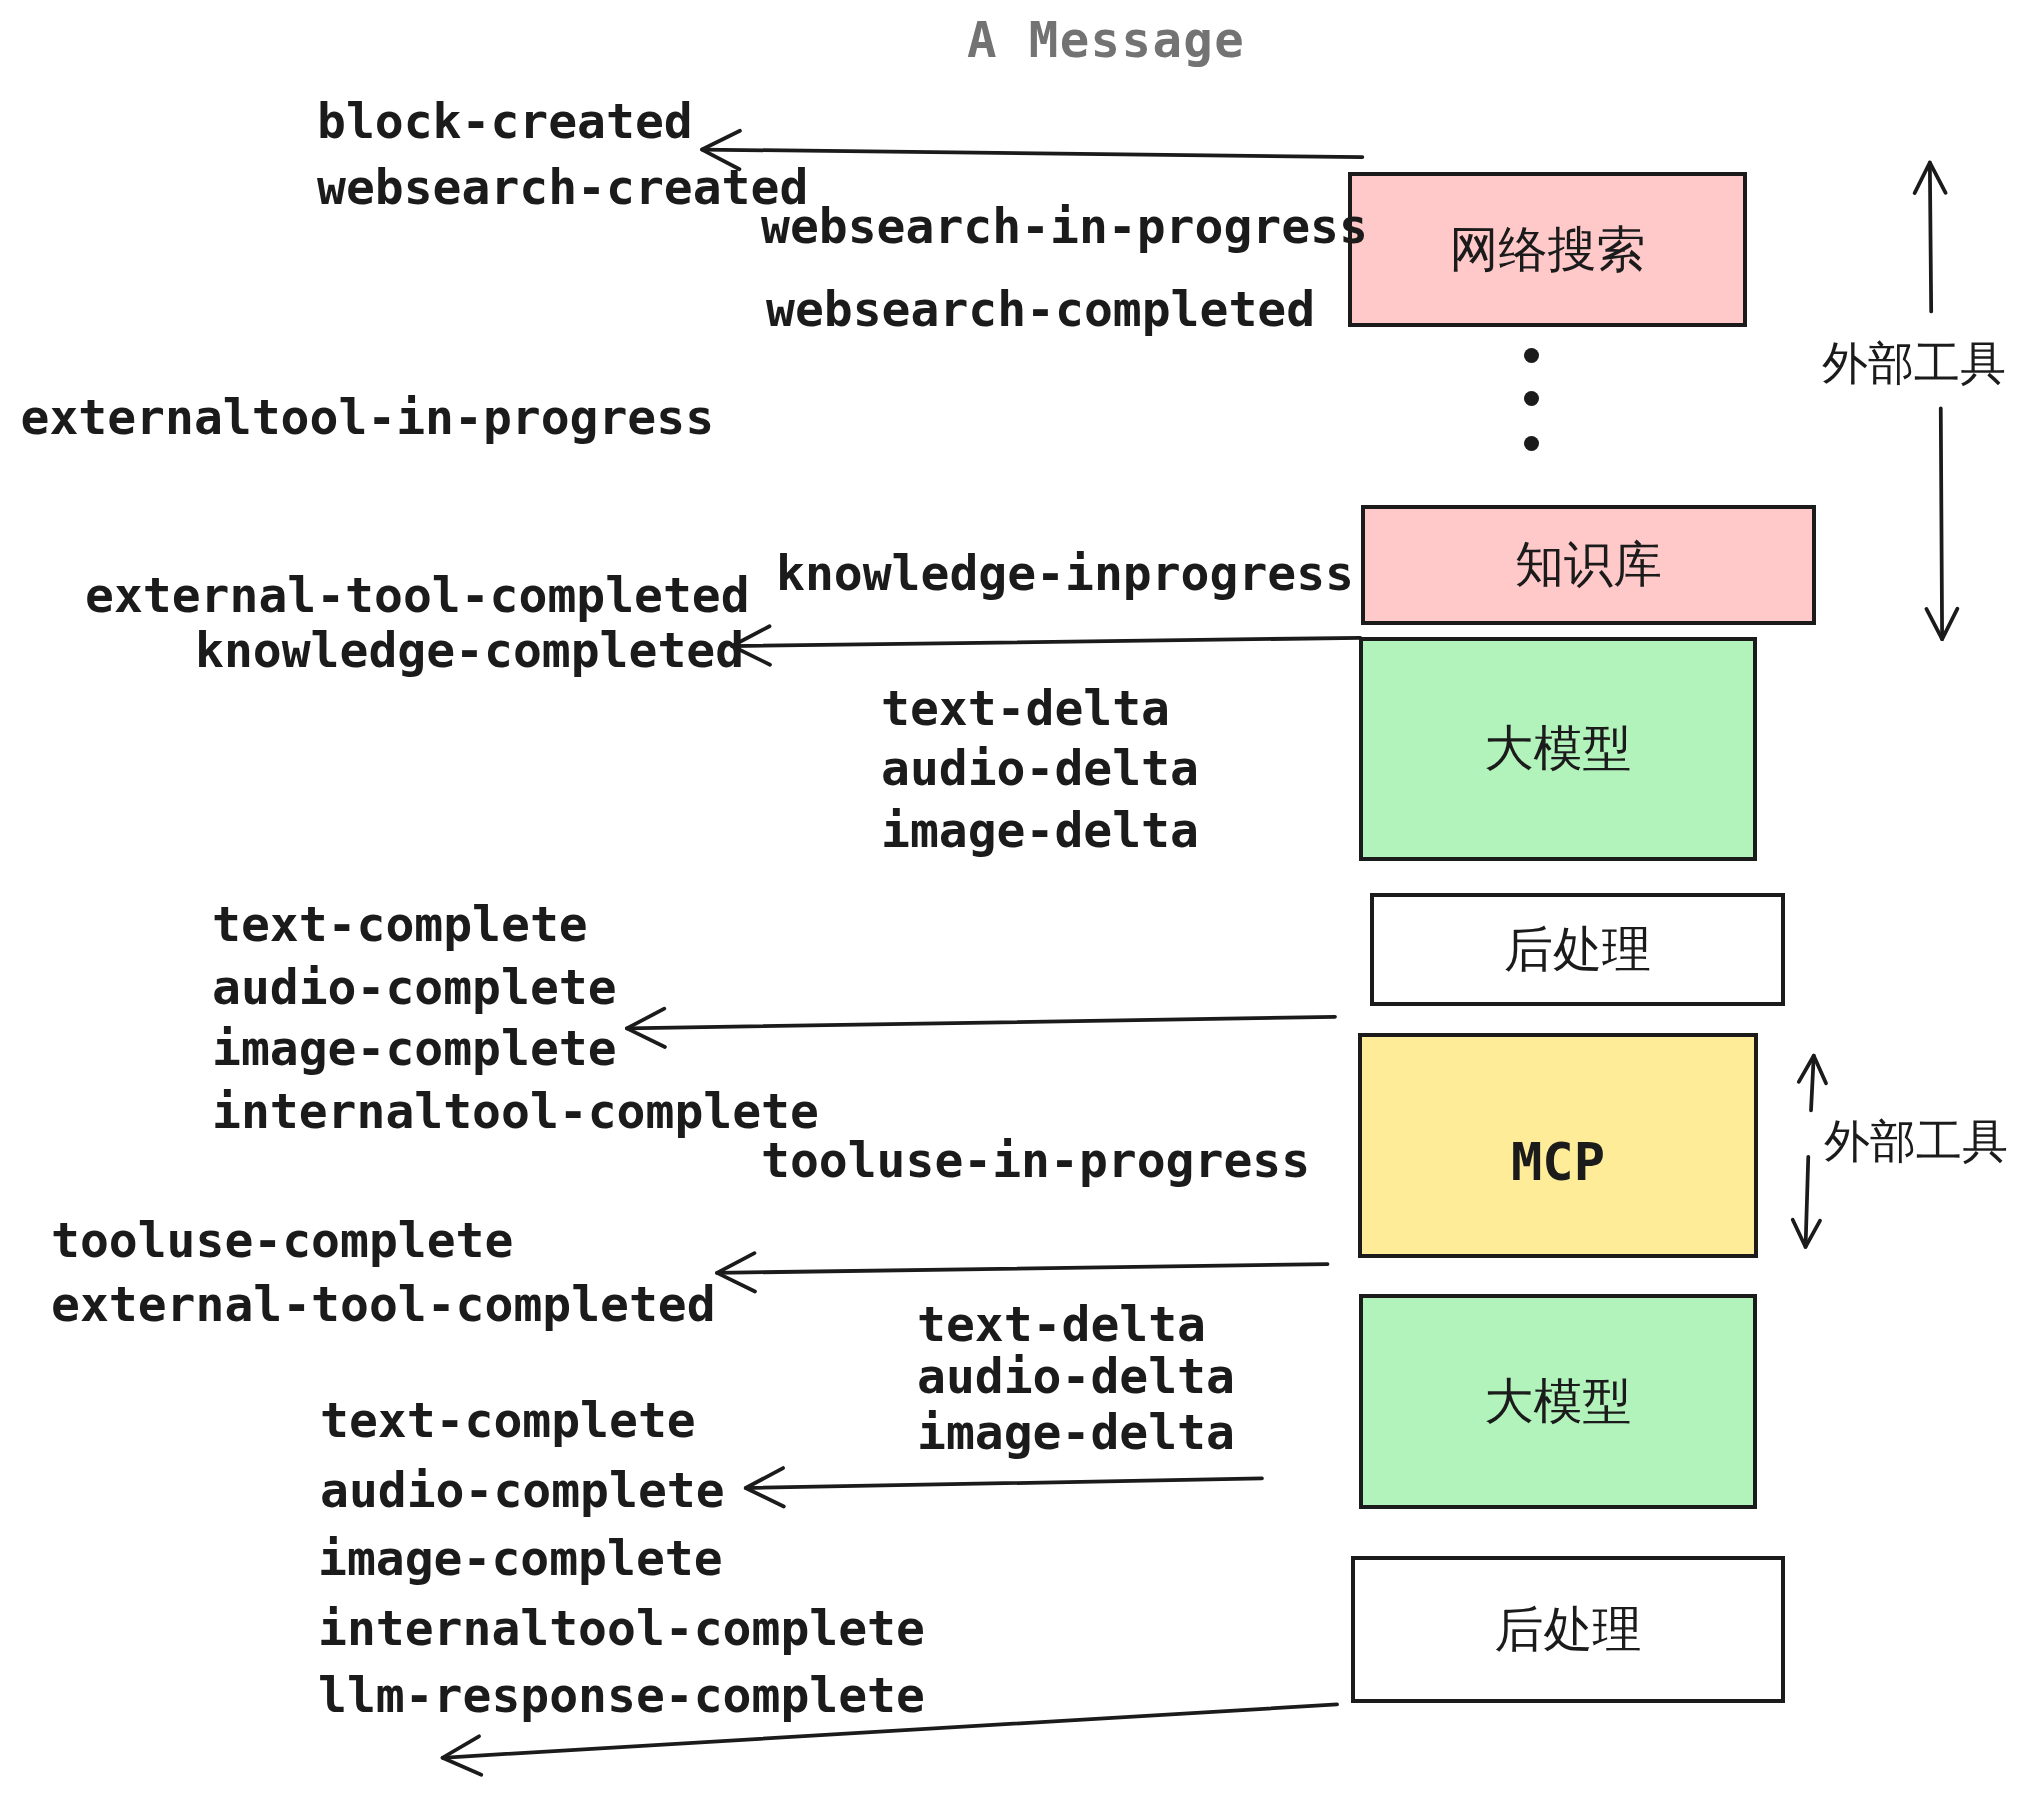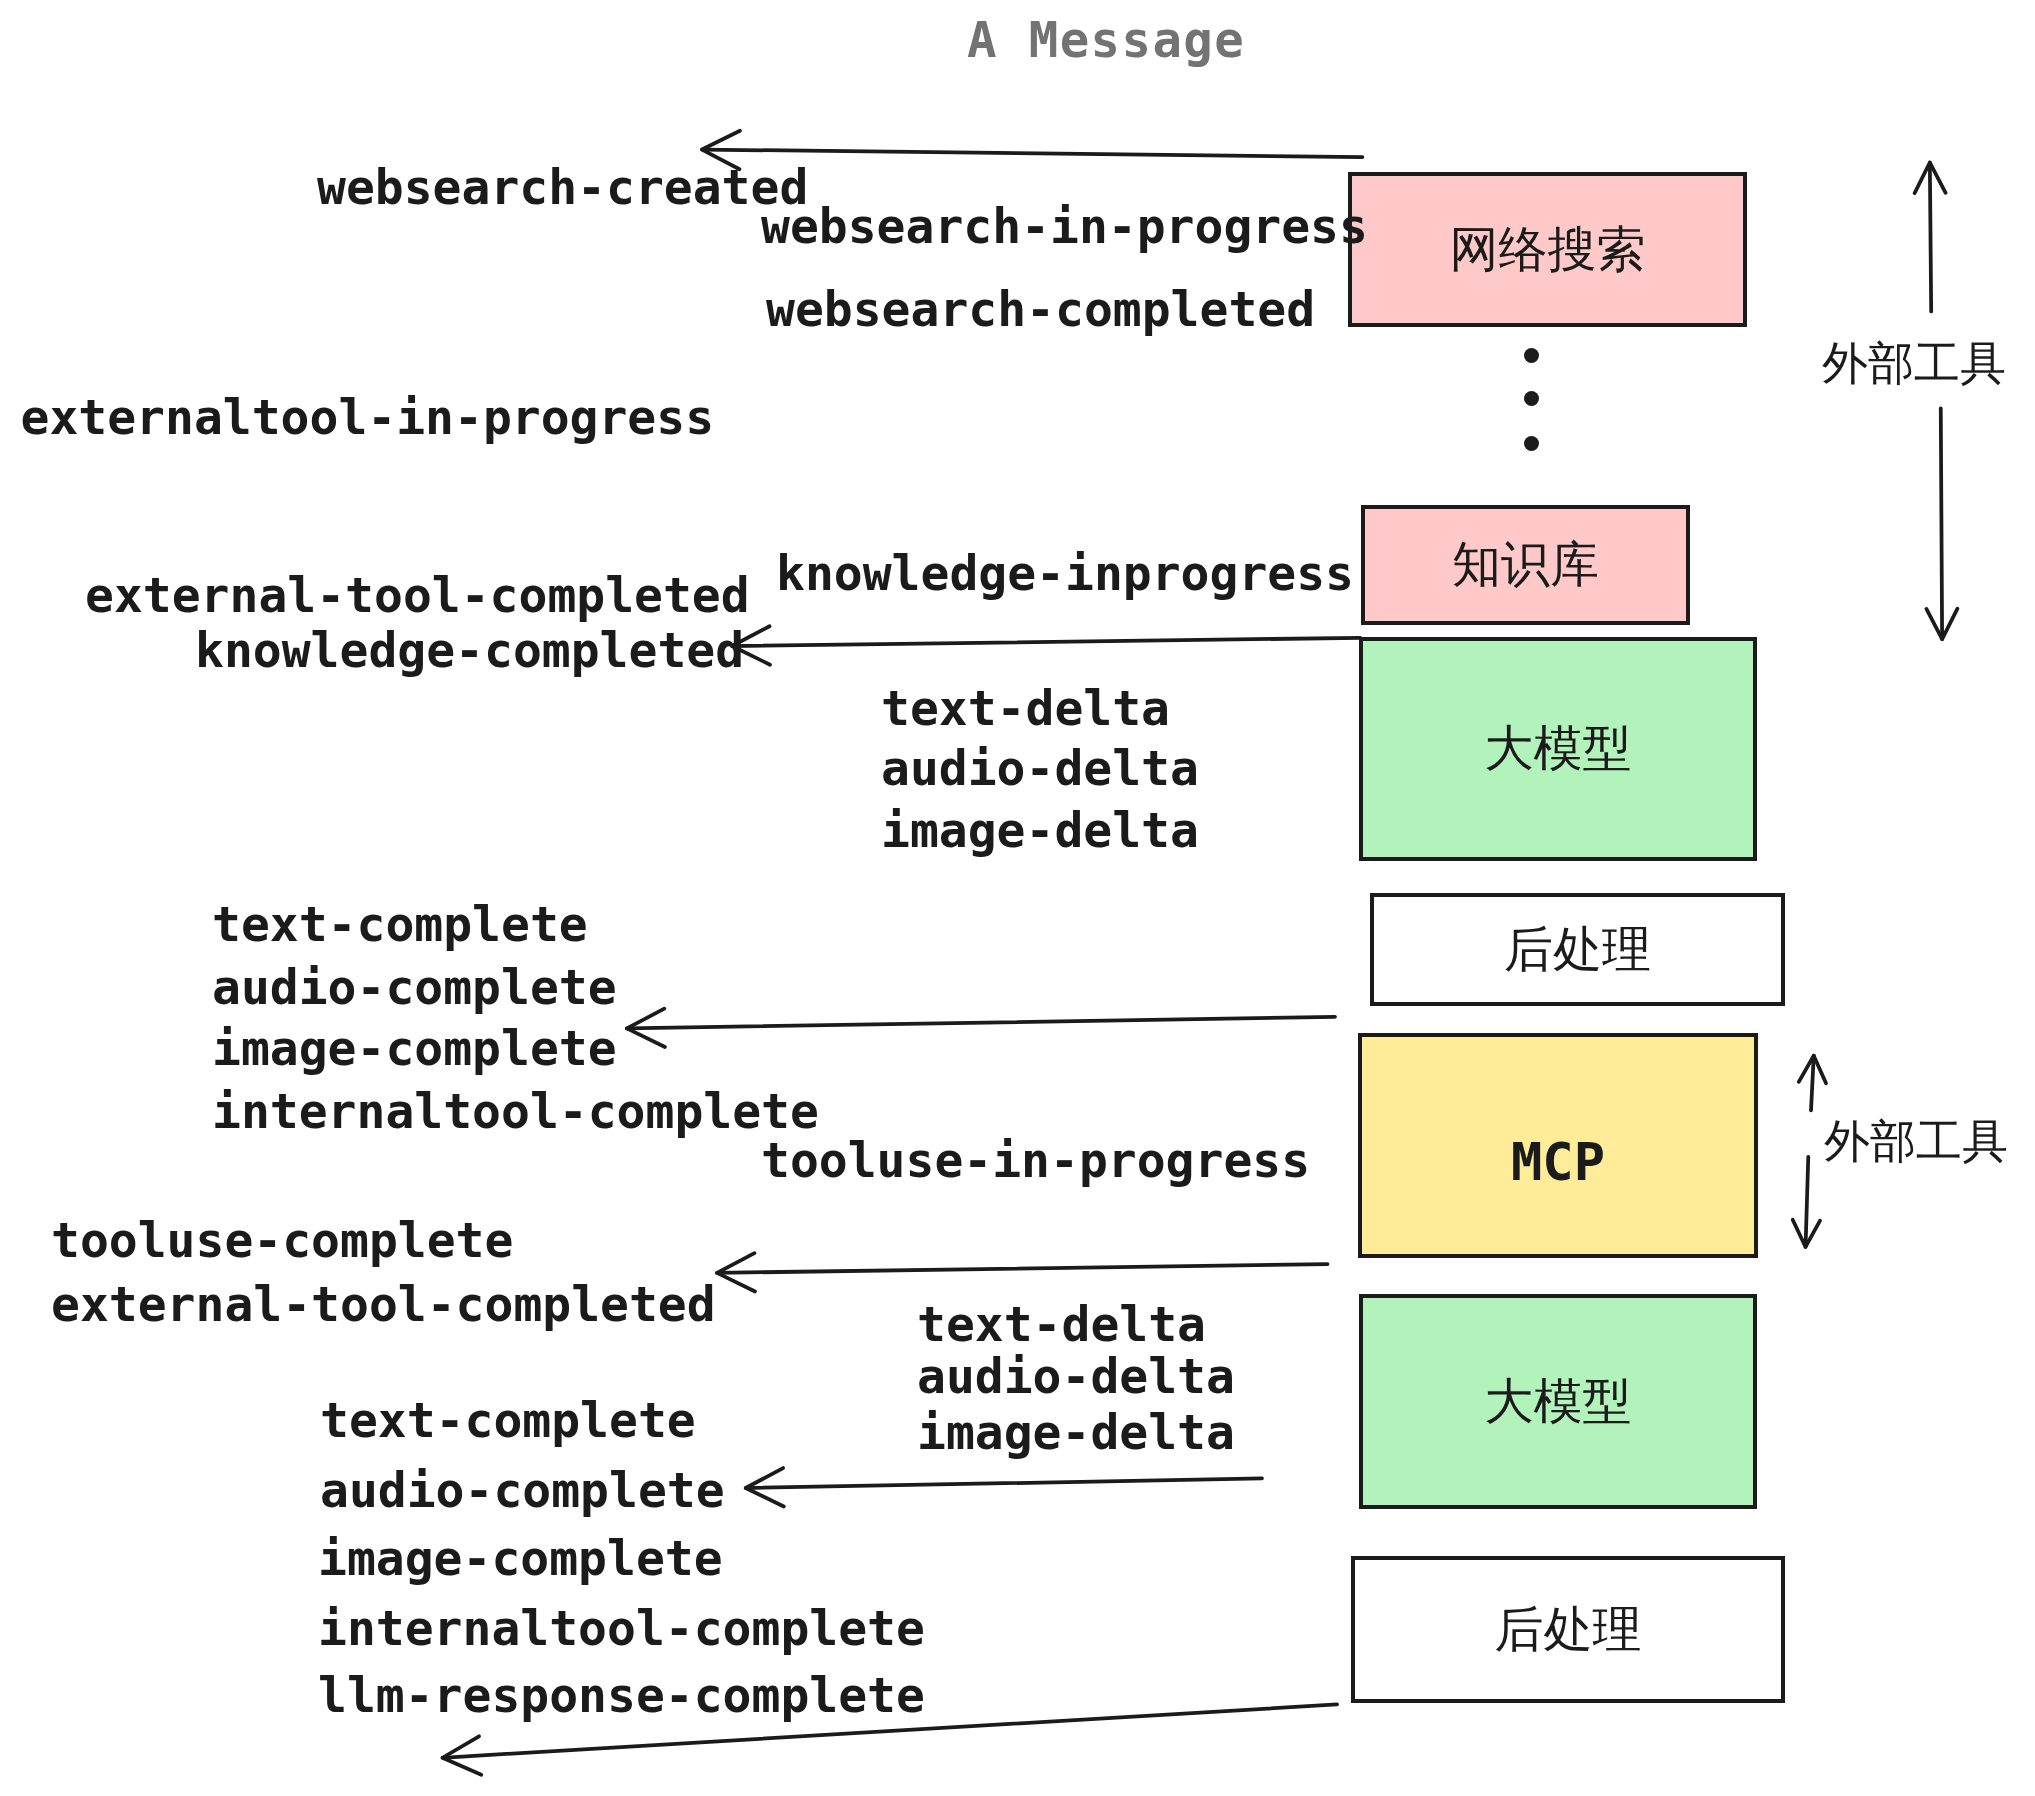--- a/index.html
+++ b/index.html
@@ -98,38 +98,39 @@
       <polyline points="2866.4,891.3 2844,936 2821.0,891.6"></polyline>
       <line x1="2652" y1="1626" x2="2656" y2="1546"></line>
       <polyline points="2634.1,1584.2 2656,1546 2674.0,1586.2"></polyline>
       <line x1="2648" y1="1694" x2="2644" y2="1826"></line>
       <polyline points="2665.2,1787.4 2644,1826 2625.2,1786.2"></polyline>
     </svg>
   <div class="title" style="left:967px;top:12.3px;">A Message</div>
 <div class="box" style="left: 1348px; top: 172px; width: 399px; height: 155px; background: rgb(255, 201, 201);">
       <span class="box-label">网络搜索</span>
     </div>
-    <div class="box" style="left: 1361px; top: 505px; width: 329px; height: 120px; background: rgb(255, 201, 201);">
+    <div class="box" style="left: 1361px; top: 505px; width: 455px; height: 120px; background: rgb(255, 201, 201);">
       <span class="box-label">知识库</span>
     </div>
     <div class="box" style="left: 1359px; top: 637px; width: 398px; height: 224px; background: rgb(178, 242, 187);">
       <span class="box-label">大模型</span>
     </div>
     <div class="box" style="left: 1370px; top: 893px; width: 415px; height: 113px; background: rgb(255, 255, 255);">
       <span class="box-label">后处理</span>
     </div>
     <div class="box" style="left: 1358px; top: 1033px; width: 400px; height: 225px; background: rgb(255, 236, 153);">
       <span class="box-label latin">MCP</span>
     </div>
     <div class="box" style="left: 1359px; top: 1294px; width: 398px; height: 215px; background: rgb(178, 242, 187);">
       <span class="box-label">大模型</span>
     </div>
     <div class="box" style="left: 1351px; top: 1556px; width: 434px; height: 147px; background: rgb(255, 255, 255);">
       <span class="box-label">后处理</span>
     </div>
+    <div class="evt" style="left: 317px; top: 97px;">block-created</div>
     <div class="evt" style="left: 317px; top: 163px;">websearch-created</div>
     <div class="evt" style="left: 761px; top: 202px;">websearch-in-progress</div>
     <div class="evt" style="left: 766px; top: 285px;">websearch-completed</div>
     <div class="evt" style="left: 20.5px; top: 393px;">externaltool-in-progress</div>
     <div class="evt" style="left: 776px; top: 529px; margin-top: 20px;">knowledge-inprogress</div>
     <div class="evt" style="left: 85px; top: 571px;">external-tool-completed</div>
     <div class="evt" style="left: 195px; top: 626px;">knowledge-completed</div>
     <div class="evt" style="left: 881px; top: 684px;">text-delta</div>
     <div class="evt" style="left: 881px; top: 744px;">audio-delta</div>
     <div class="evt" style="left: 881px; top: 806px;">image-delta</div>

